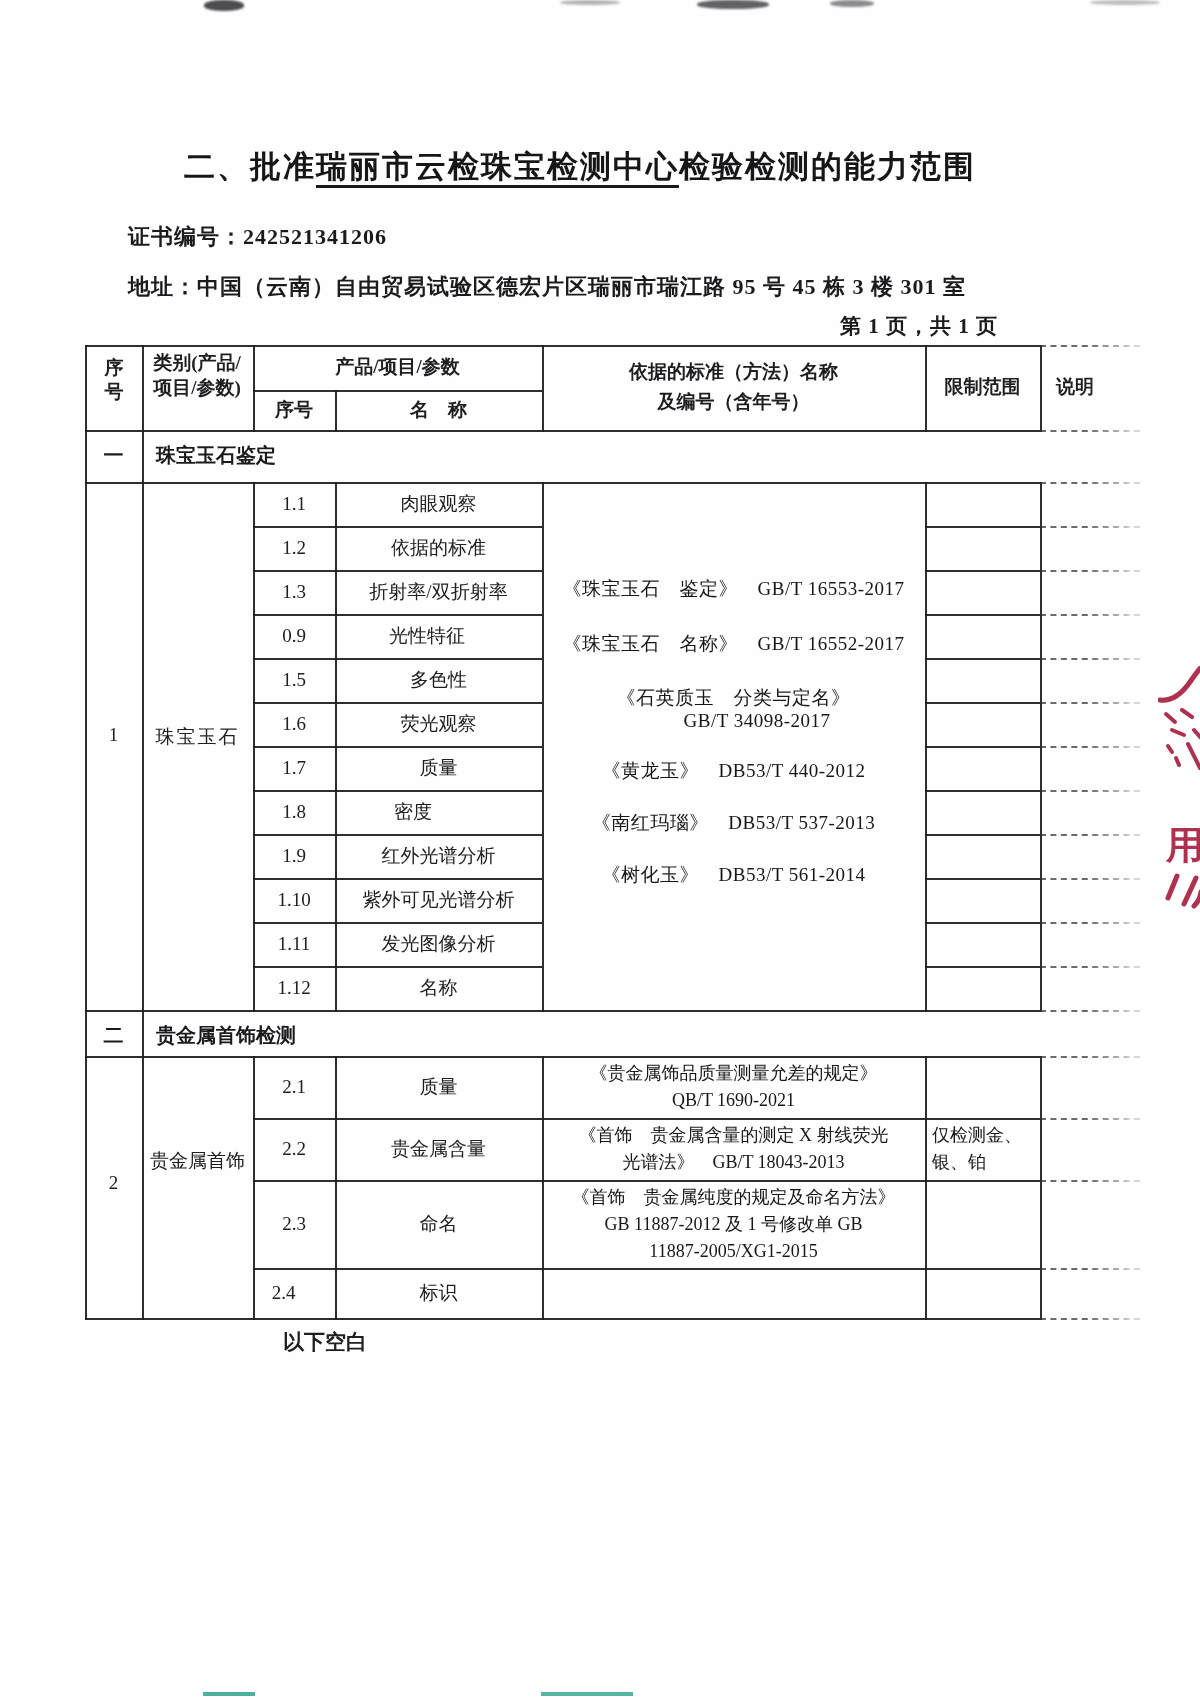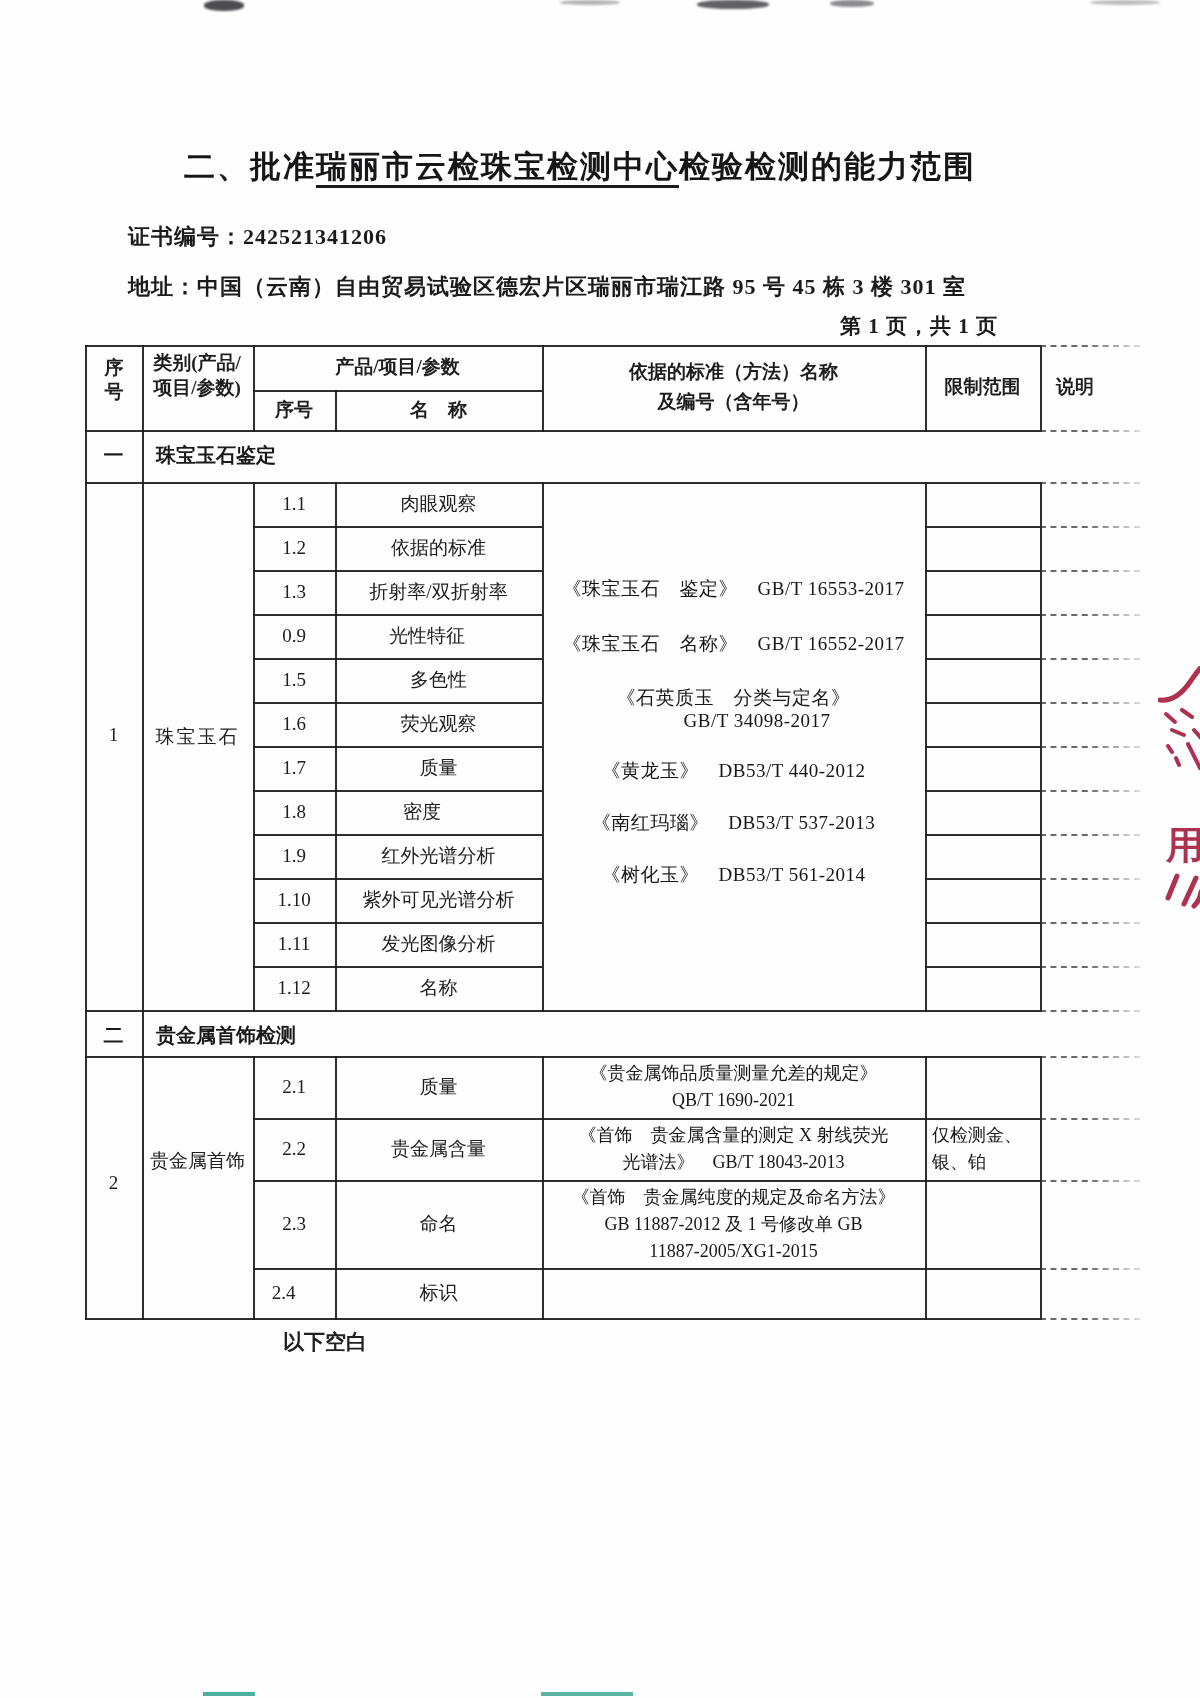--- a/index.html
+++ b/index.html
@@ -87,21 +87,21 @@
   <div class="txt td center rowline" style="left:335px;top:570px;width:207px;">折射率/双折射率</div>
   <div class="txt td center rowline" style="left:253px;top:614px;width:82px;">0.9</div>
   <div class="txt td center rowline" style="left:335px;top:614px;width:184px;">光性特征</div>
   <div class="txt td center rowline" style="left:253px;top:658px;width:82px;">1.5</div>
   <div class="txt td center rowline" style="left:335px;top:658px;width:207px;">多色性</div>
   <div class="txt td center rowline" style="left:253px;top:702px;width:82px;">1.6</div>
   <div class="txt td center rowline" style="left:335px;top:702px;width:207px;">荧光观察</div>
   <div class="txt td center rowline" style="left:253px;top:746px;width:82px;">1.7</div>
   <div class="txt td center rowline" style="left:335px;top:746px;width:207px;">质量</div>
   <div class="txt td center rowline" style="left:253px;top:790px;width:82px;">1.8</div>
-  <div class="txt td center rowline" style="left:335px;top:790px;width:174px;">密度</div>
+  <div class="txt td center rowline" style="left:326px;top:790px;width:174px;">密度</div>
   <div class="txt td center rowline" style="left:253px;top:834px;width:82px;">1.9</div>
   <div class="txt td center rowline" style="left:335px;top:834px;width:207px;">红外光谱分析</div>
   <div class="txt td center rowline" style="left:253px;top:878px;width:82px;">1.10</div>
   <div class="txt td center rowline" style="left:335px;top:878px;width:207px;">紫外可见光谱分析</div>
   <div class="txt td center rowline" style="left:253px;top:922px;width:82px;">1.11</div>
   <div class="txt td center rowline" style="left:335px;top:922px;width:207px;">发光图像分析</div>
   <div class="txt td center rowline" style="left:253px;top:966px;width:82px;">1.12</div>
   <div class="txt td center rowline" style="left:335px;top:966px;width:207px;">名称</div>
 
   <div class="txt std1 center" style="left:542px;top:576px;width:383px;">《珠宝玉石　鉴定》　GB/T 16553-2017</div>

